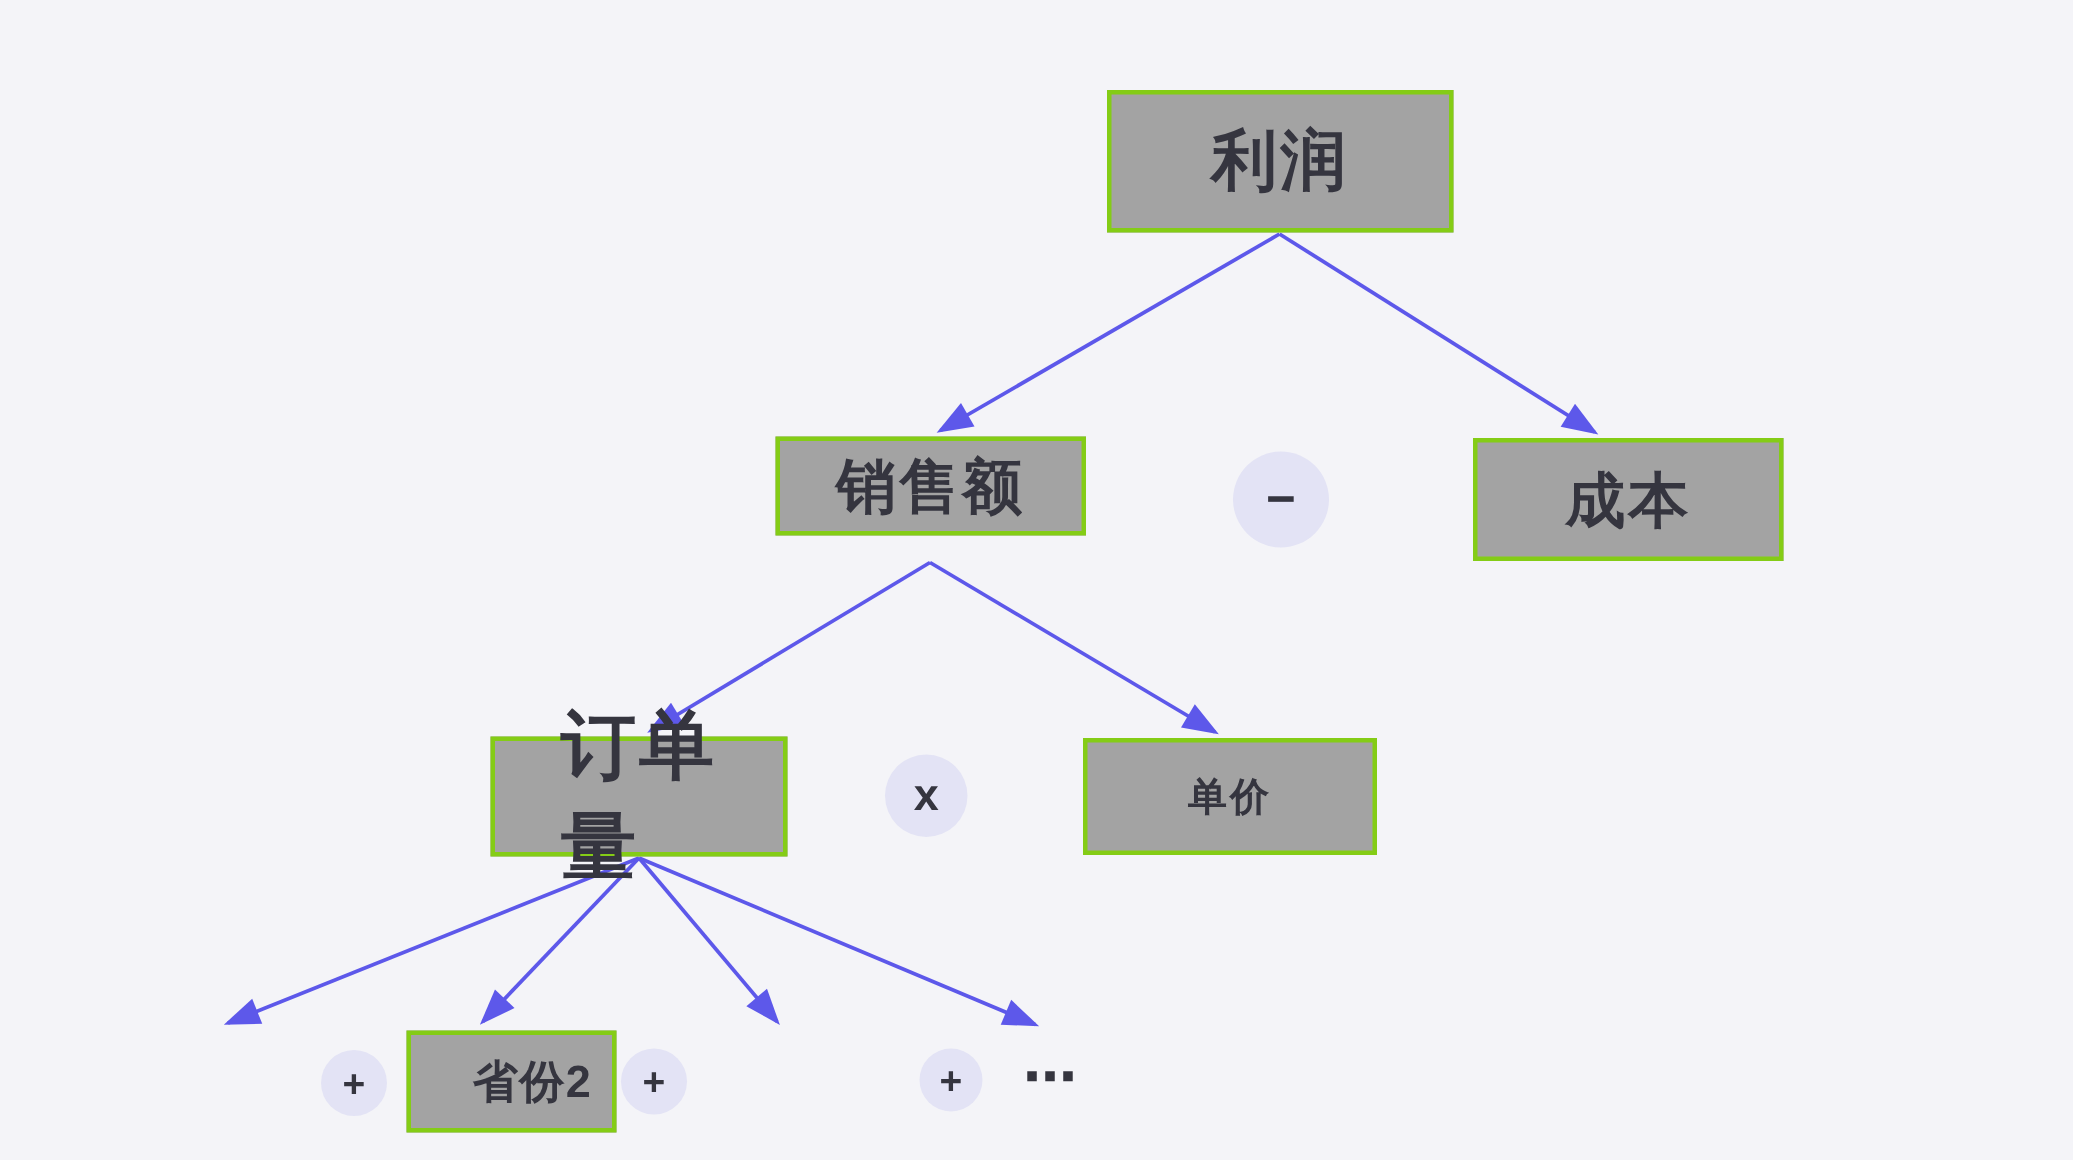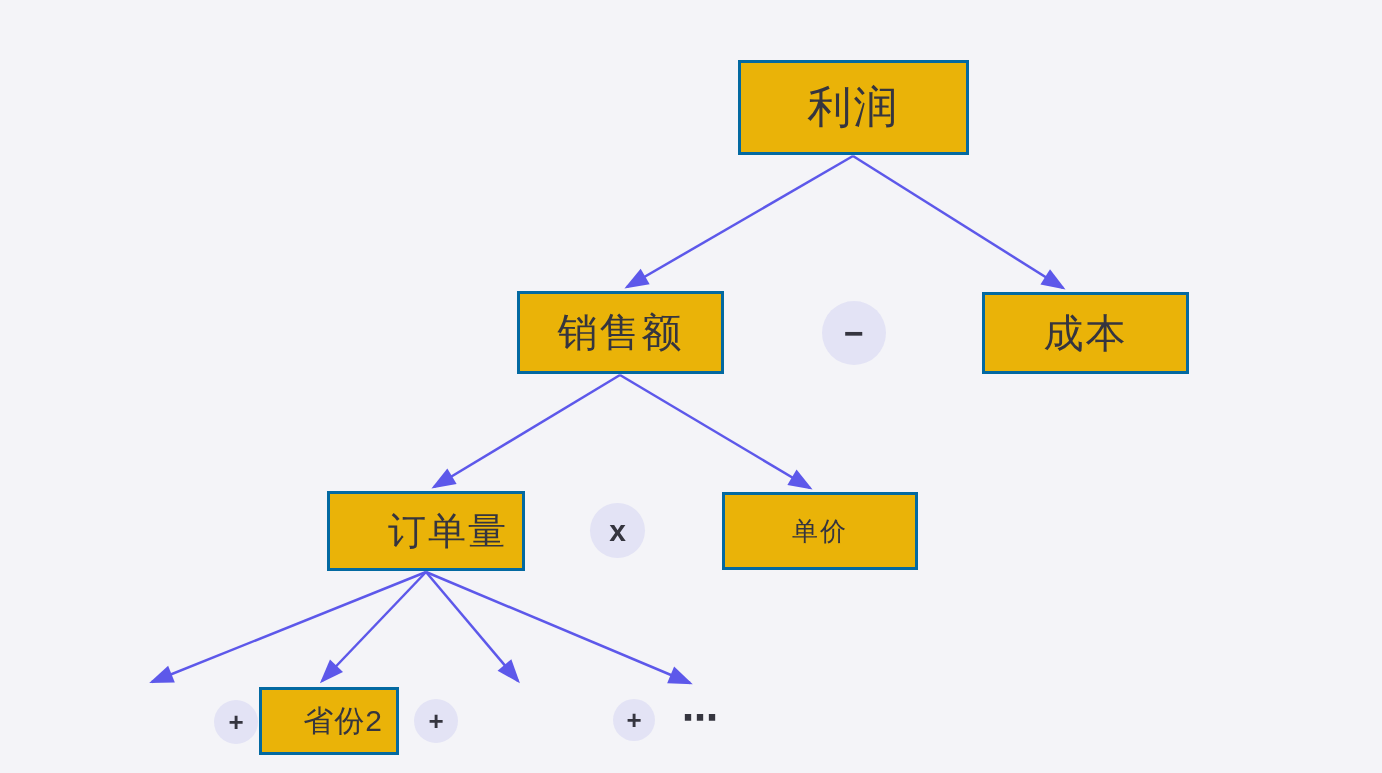--- a/index.html
+++ b/index.html
@@ -8,34 +8,34 @@
     background:#f4f4f8;
     font-family:"Liberation Sans","DejaVu Sans",sans-serif;
     overflow:hidden;
   }
   .stage{position:relative;width:1382px;height:773px;}
   svg.edges{position:absolute;left:0;top:0;width:1382px;height:773px;pointer-events:none;}
 
   .node{
     position:absolute;
     box-sizing:border-box;
-    border:3px solid #0369a1;
-    background:#eab308;
+    border:3px solid #84cc16;
+    background:#a3a3a3;
     display:flex;align-items:center;justify-content:center;
-    color:#35353f;font-weight:normal;
+    color:#35353f;font-weight:bold;
     letter-spacing:2px;
   }
   .node.lv1{left:738px;top:60px;width:231px;height:95px;font-size:44px;}
-  .node.lv2a{left:517px;top:291px;width:207px;height:83px;font-size:40px;text-align:center;}
+  .node.lv2a{left:517px;top:291px;width:207px;height:66px;font-size:40px;text-align:center;}
   .node.lv2b{left:982px;top:292px;width:207px;height:82px;font-size:40px;}
-  .node.lv3a{left:327px;top:491px;width:198px;height:80px;font-size:38px;padding-left:44px;}
+  .node.lv3a{left:327px;top:491px;width:198px;height:80px;font-size:50px;padding-left:44px;}
   .node.lv3b{left:722px;top:492px;width:196px;height:78px;font-size:26px;}
   .node.lv4{width:140px;height:68px;font-size:30px;letter-spacing:1px;}
   .node.p1{left:68px;top:687px;}
-  .node.p2{left:259px;top:687px;padding-left:28px;}
+  .node.p2{left:271px;top:687px;padding-left:28px;}
   .node.p3{left:462px;top:686px;width:142px;height:65px;}
 
   .op{
     position:absolute;
     background:#e3e3f5;
     border-radius:50%;
     display:flex;align-items:center;justify-content:center;
     color:#35353f;font-weight:bold;
   }
   .op.minus{left:822px;top:301px;width:64px;height:64px;font-size:34px;}

